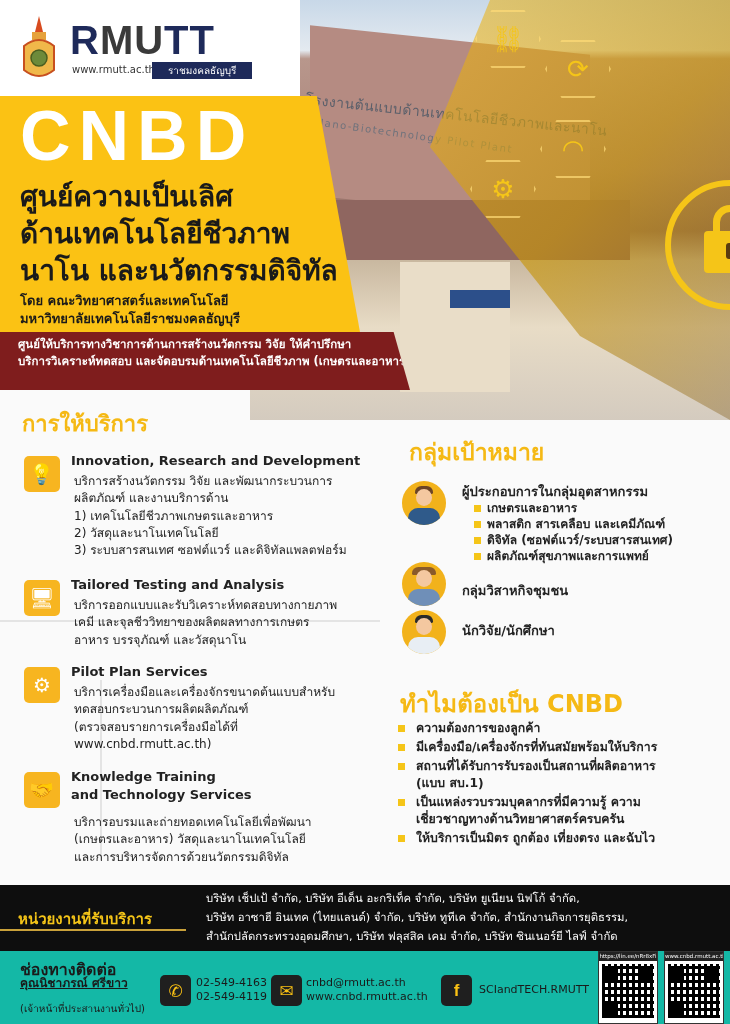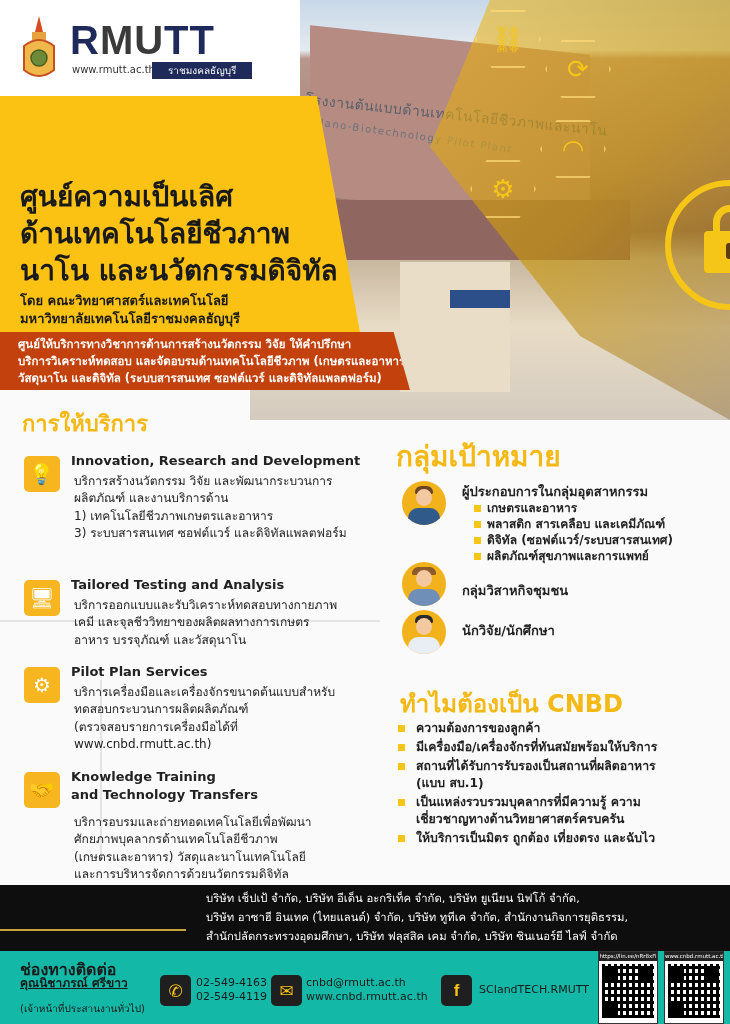--- a/index.html
+++ b/index.html
@@ -34,34 +34,34 @@
 
   
   .logo-area { position:absolute; left:0; top:0; width:300px; height:96px; background:#fff; }
   .emblem { position:absolute; left:20px; top:16px; width:38px; height:66px; }
   .rmutt { position:absolute; left:70px; top:18px; font-family:"Liberation Sans", sans-serif; font-weight:bold; font-size:40px; color:#1e2a5a; letter-spacing:1px; line-height:44px; }
   .rmutt .mu { color:#3a3a3a; }
   .rmutt-web { position:absolute; left:72px; top:64px; font-size:10px; color:#333; }
   .rmutt-tag { position:absolute; left:152px; top:62px; font-size:10px; color:#fff; background:#1e2a5a; padding:1px 16px; }
 
   
-  .black-band { position:absolute; left:0; top:332px; width:410px; height:58px; background:#c2410c;
+  .black-band { position:absolute; left:0; top:332px; width:410px; height:58px; background:#7f1d1d;
     clip-path: polygon(0 0, 96% 0, 100% 100%, 0 100%); }
   .black-band p { position:absolute; left:18px; top:4px; color:#fff; font-size:11.5px; line-height:17px; font-weight:bold; white-space:nowrap; }
 
   
   .sec-title { position:absolute; font-weight:bold; color:#f5b915; }
   .services-title { left:22px; top:406px; font-size:22px; }
   .svc { position:absolute; left:24px; }
   .svc-icon { position:absolute; left:0; top:0; width:36px; height:36px; background:#f7b520; border-radius:5px; display:flex; align-items:center; justify-content:center; color:#fff; font-size:20px; }
   .svc-title { position:absolute; left:47px; top:-4px; font-weight:bold; font-size:13px; color:#222; white-space:nowrap; line-height:18px; }
   .svc-desc { position:absolute; left:50px; font-size:12px; color:#222; line-height:17.3px; white-space:nowrap; }
 
   
-  .target-title { left:396px; top:434px; font-size:28px; }
+  .target-title { left:409px; top:434px; font-size:23px; }
   .tg-avatar { position:absolute; width:44px; height:44px; border-radius:50%; background:#f2b21b; overflow:hidden; }
   .tg-avatar .head { position:absolute; left:14px; top:8px; width:16px; height:17px; background:#f4c8a0; border-radius:50%; }
   .tg-avatar .hair { position:absolute; left:13px; top:5px; width:18px; height:8px; background:#6b4426; border-radius:8px 8px 2px 2px; }
   .tg-avatar .body { position:absolute; left:6px; top:27px; width:32px; height:20px; border-radius:10px 10px 0 0; }
   .tg-label { position:absolute; font-weight:bold; font-size:13px; color:#222; white-space:nowrap; }
   .tg-sub { position:absolute; left:474px; font-weight:bold; font-size:12px; color:#222; white-space:nowrap; line-height:16px; }
   .bullet { display:inline-block; width:7px; height:7px; background:#f5c518; margin-right:6px; vertical-align:middle; }
 
   
   .why-title { left:400px; top:684px; font-size:24px; }
@@ -131,47 +131,48 @@
       <rect x="12" y="16" width="14" height="8" fill="#e6a23c"></rect>
       <path d="M4 30 Q19 18 34 30 L34 54 Q19 66 4 54 Z" fill="#f0b84a" stroke="#c8501f" stroke-width="2"></path>
       <circle cx="19" cy="42" r="8" fill="#6d8a3a" stroke="#4a5e20" stroke-width="1.5"></circle>
     </svg>
     <div class="rmutt"><span>R</span><span class="mu">MU</span><span>TT</span></div>
     <div class="rmutt-web">www.rmutt.ac.th</div>
     <div class="rmutt-tag">ราชมงคลธัญบุรี</div>
   </div>
 
   <div class="title-panel"></div>
+  <div class="title-cnbd">CNBD</div>
   <div class="title-th">
     <div>ศูนย์ความเป็นเลิศ</div>
     <div>ด้านเทคโนโลยีชีวภาพ</div>
     <div>นาโน และนวัตกรรมดิจิทัล</div>
   </div>
   <div class="title-by">
     <div>โดย คณะวิทยาศาสตร์และเทคโนโลยี</div>
     <div>มหาวิทยาลัยเทคโนโลยีราชมงคลธัญบุรี</div>
   </div>
 
   <div class="black-band">
     <p>
       <span>ศูนย์ให้บริการทางวิชาการด้านการสร้างนวัตกรรม วิจัย ให้คำปรึกษา</span><br>
       <span>บริการวิเคราะห์ทดสอบ และจัดอบรมด้านเทคโนโลยีชีวภาพ (เกษตรและอาหาร)</span><br>
-      <span>วัสดุนาโน และดิจิทัล (ระบบสารสนเทศ ซอฟต์แวร์ และดิจิทัลแพลตฟอร์ม)</span>
     </p>
   </div>
 
   <div class="sec-title services-title">การให้บริการ</div>
 
   <div class="svc" style="top:456px;">
     <div class="svc-icon">💡</div>
     <div class="svc-title">Innovation, Research and Development</div>
     <div class="svc-desc" style="top:17px;">
       <div>บริการสร้างนวัตกรรม วิจัย และพัฒนากระบวนการ</div>
       <div>ผลิตภัณฑ์ และงานบริการด้าน</div>
       <div>1) เทคโนโลยีชีวภาพเกษตรและอาหาร</div>
+      <div>2) วัสดุและนาโนเทคโนโลยี</div>
       <div>3) ระบบสารสนเทศ ซอฟต์แวร์ และดิจิทัลแพลตฟอร์ม</div>
     </div>
   </div>
 
   <div class="svc" style="top:580px;">
     <div class="svc-icon">🖥</div>
     <div class="svc-title">Tailored Testing and Analysis</div>
     <div class="svc-desc" style="top:17px;">
       <div>บริการออกแบบและรับวิเคราะห์ทดสอบทางกายภาพ</div>
       <div>เคมี และจุลชีววิทยาของผลิตผลทางการเกษตร</div>
@@ -187,25 +188,24 @@
       <div>ทดสอบกระบวนการผลิตผลิตภัณฑ์</div>
       <div>(ตรวจสอบรายการเครื่องมือได้ที่</div>
       <div>www.cnbd.rmutt.ac.th)</div>
     </div>
   </div>
 
   <div class="svc" style="top:772px;">
     <div class="svc-icon">🤝</div>
     <div class="svc-title">
       <div>Knowledge Training</div>
-      <div>and Technology Transfers</div>
+      <div>and Technology Services</div>
     </div>
     <div class="svc-desc" style="top:42px;">
       <div>บริการอบรมและถ่ายทอดเทคโนโลยีเพื่อพัฒนา</div>
-      <div>ศักยภาพบุคลากรด้านเทคโนโลยีชีวภาพ</div>
       <div>(เกษตรและอาหาร) วัสดุและนาโนเทคโนโลยี</div>
       <div>และการบริหารจัดการด้วยนวัตกรรมดิจิทัล</div>
     </div>
   </div>
 
   <div class="sec-title target-title">กลุ่มเป้าหมาย</div>
 
   <div class="tg-avatar" style="left:402px;top:481px;">
     <div class="hair"></div>
       <div class="head"></div>
@@ -253,20 +253,21 @@
         <div>เป็นแหล่งรวบรวมบุคลากรที่มีความรู้ ความ</div>
         <div>เชี่ยวชาญทางด้านวิทยาศาสตร์ครบครัน</div>
       </div>
     <div class="why-item">
         <span class="bullet"></span>
         <div>ให้บริการเป็นมิตร ถูกต้อง เที่ยงตรง และฉับไว</div>
       </div>
   </div>
 
   <div class="agency-band">
+    <div class="agency-label">หน่วยงานที่รับบริการ</div>
     <div class="agency-underline"></div>
     <div class="agency-text">
       <div>บริษัท เช็ปเป้ จำกัด, บริษัท อีเด็น อะกริเท็ค จำกัด, บริษัท ยูเนียน นิฟโก้ จำกัด,</div>
       <div>บริษัท อาซาฮี อินเทค (ไทยแลนด์) จำกัด, บริษัท ทูทีเค จำกัด, สำนักงานกิจการยุติธรรม,</div>
       <div>สำนักปลัดกระทรวงอุดมศึกษา, บริษัท ฟลุสสิค เคม จำกัด, บริษัท ซินเนอร์ยี ไลฟ์ จำกัด</div>
     </div>
   </div>
 
   <div class="contact">
     <div class="contact-title">ช่องทางติดต่อ</div>

